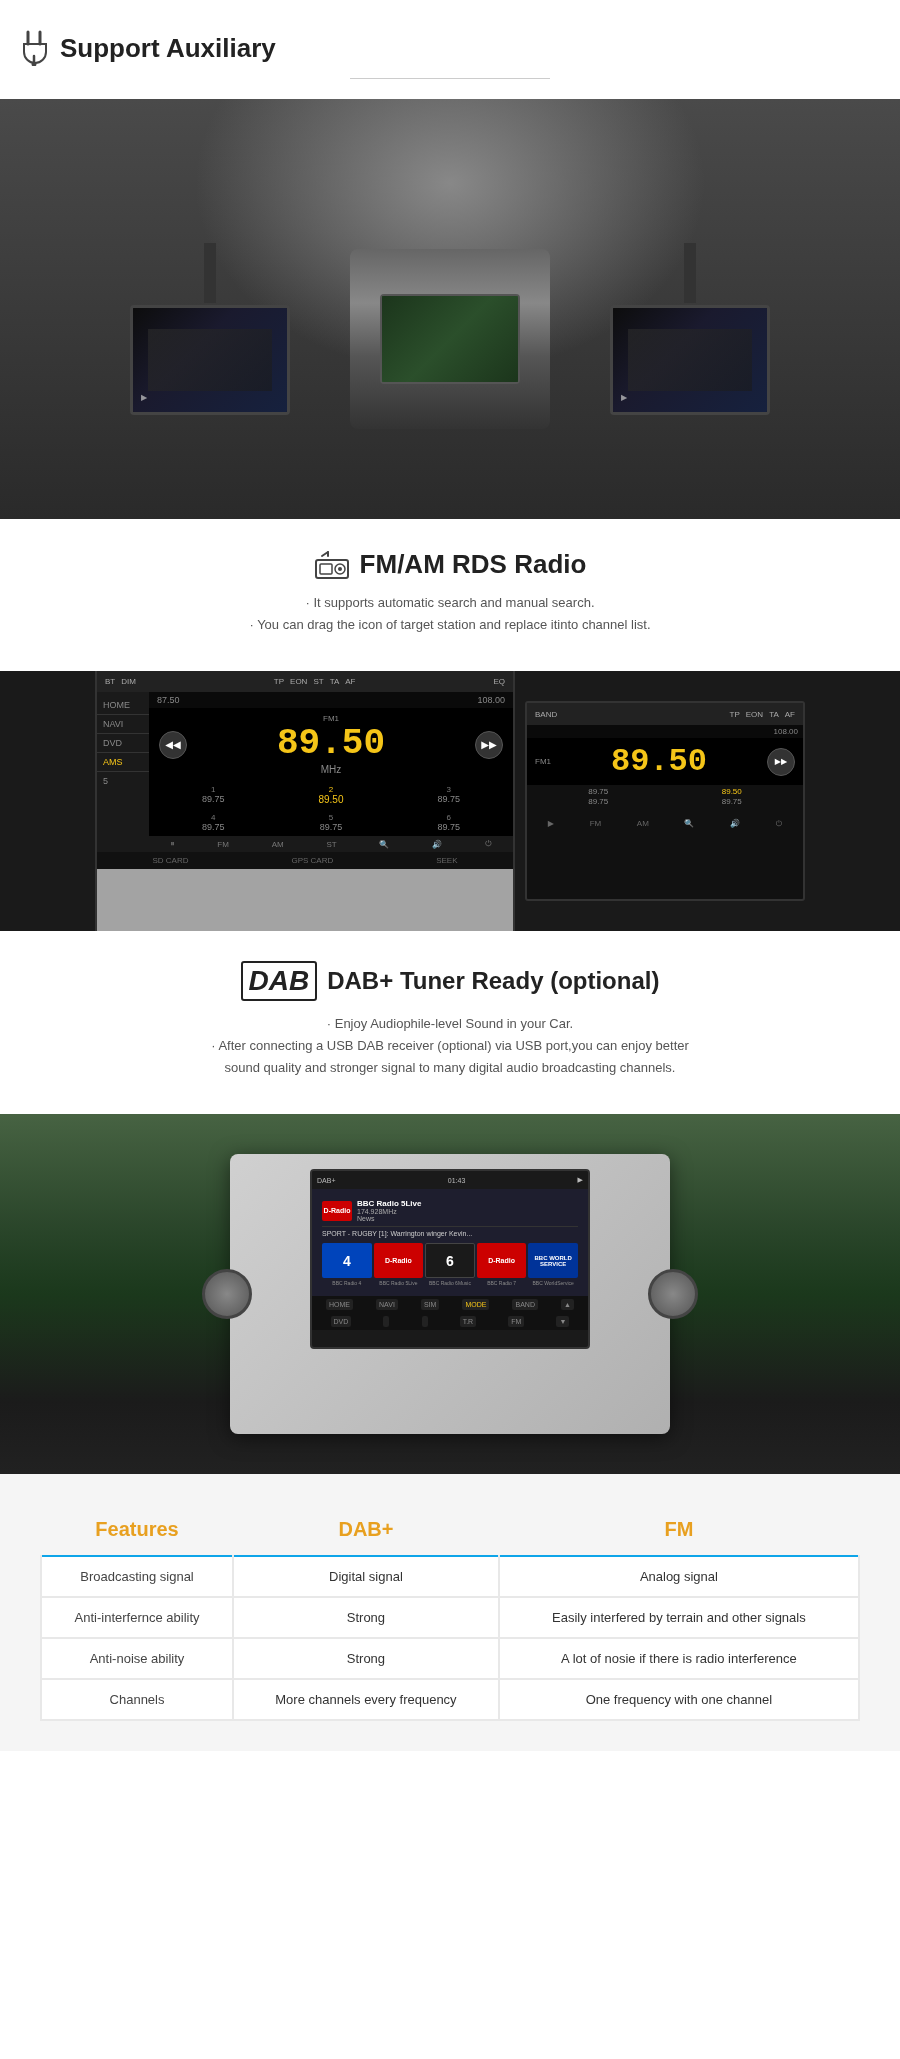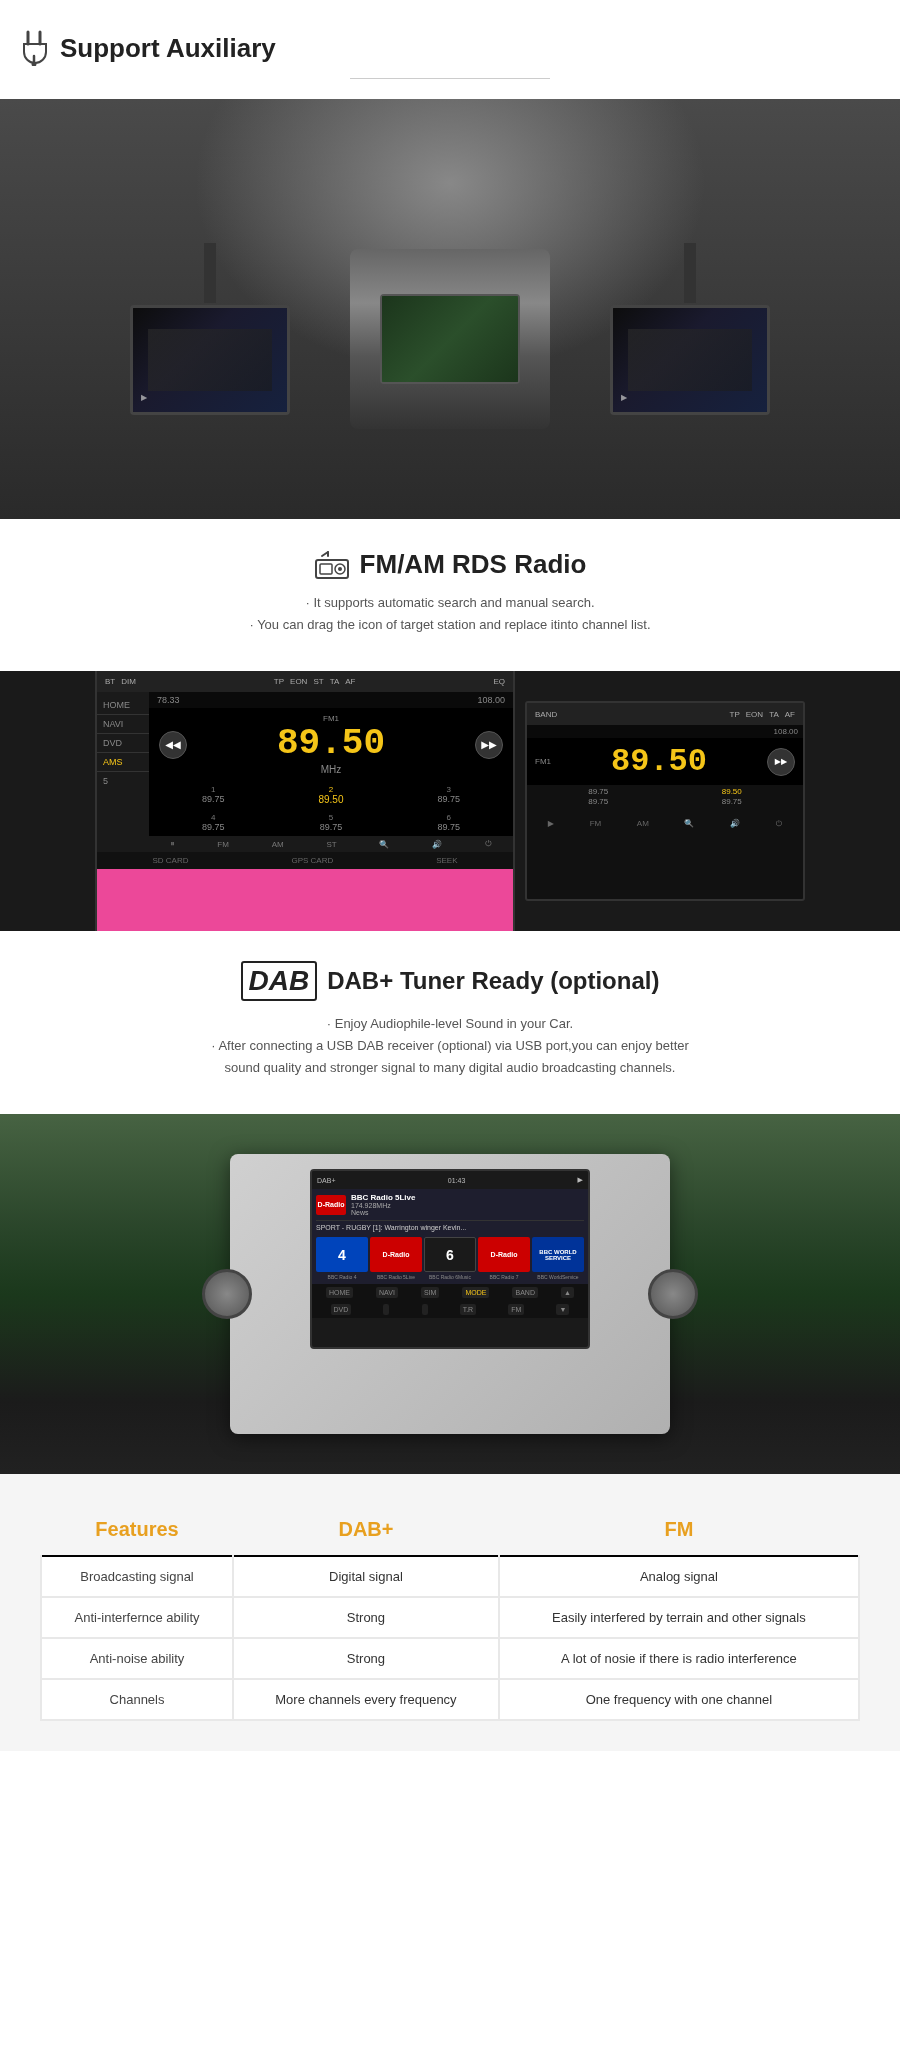--- a/index.html
+++ b/index.html
@@ -124,21 +124,21 @@
       overflow: hidden;
       display: flex;
       align-items: center;
       justify-content: center;
       gap: 0;
     }
 
     .radio-unit {
       width: 420px;
       height: 266px;
-      background: #ec4899;
+      background: #a3a3a3;
       border: 2px solid #333;
       border-radius: 3px;
       position: relative;
       overflow: hidden;
     }
 
     .radio-unit-small {
       width: 280px;
       height: 200px;
       background: #111;
@@ -298,21 +298,21 @@
       border: 2px solid #e8e8e8;
     }
 
     .features-table td.feature-label {
       background: #fff;
       font-weight: normal;
       color: #444;
     }
 
     .features-table tr td {
-      border-top: 2px solid #000000;
+      border-top: 2px solid #0ea5e9;
     }
 
     .dab-logo {
       font-size: 28px;
       font-weight: 900;
       font-style: italic;
       color: #222;
       background: #fff;
       padding: 2px 6px;
       border: 2px solid #222;
@@ -416,21 +416,21 @@
         <div style="padding:4px 6px;font-size:9px;color:#888;border-bottom:1px solid #333;">HOME</div>
         <div style="padding:4px 6px;font-size:9px;color:#888;border-bottom:1px solid #333;">NAVI</div>
         <div style="padding:4px 6px;font-size:9px;color:#888;border-bottom:1px solid #333;">DVD</div>
         <div style="padding:4px 6px;font-size:9px;color:#f5c518;border-bottom:1px solid #333;">AMS</div>
         <div style="padding:4px 6px;font-size:9px;color:#888;">5</div>
       </div>
 
       <div style="flex:1;background:#000;display:flex;flex-direction:column;">
 
         <div style="display:flex;justify-content:space-between;padding:3px 8px;background:#0a0a0a;">
-          <span style="font-size:9px;color:#888;">78.33</span>
+          <span style="font-size:9px;color:#888;">87.50</span>
           <span style="font-size:9px;color:#888;">108.00</span>
         </div>
 
         <div style="display:flex;align-items:center;justify-content:space-between;padding:6px 10px;background:#000;">
           <div class="radio-btn" style="cursor:pointer;">◀◀</div>
           <div style="display:flex;flex-direction:column;align-items:center;">
             <span style="font-size:8px;color:#888;">FM1</span>
             <span class="radio-big-freq">89.50</span>
             <span style="font-size:10px;color:#888;">MHz</span>
           </div>
@@ -520,21 +520,21 @@
     <div style="position:absolute;left:-28px;top:50%;transform:translateY(-50%);width:50px;height:50px;background:radial-gradient(circle,#888,#555);border-radius:50%;border:3px solid #444;"></div>
 
     <div style="position:absolute;right:-28px;top:50%;transform:translateY(-50%);width:50px;height:50px;background:radial-gradient(circle,#888,#555);border-radius:50%;border:3px solid #444;"></div>
 
     <div class="dab-screen">
       <div class="dab-screen-statusbar">
         <span>DAB+</span>
         <span>01:43</span>
         <span>▶</span>
       </div>
-      <div style="background:#1e1e2e;padding:4px;flex:1;">
+      <div style="background:#1e1e2e;padding:10px;flex:1;">
         <div style="display:flex;align-items:center;gap:5px;margin-bottom:4px;">
           <div style="width:30px;height:20px;background:#cc0000;border-radius:2px;display:flex;align-items:center;justify-content:center;">
             <span style="color:#fff;font-size:7px;font-weight:bold;">D-Radio</span>
           </div>
           <div>
             <div style="color:#fff;font-size:8px;font-weight:bold;">BBC Radio 5Live</div>
             <div style="color:#aaa;font-size:7px;">174.928MHz</div>
             <div style="color:#aaa;font-size:7px;">News</div>
           </div>
         </div>

